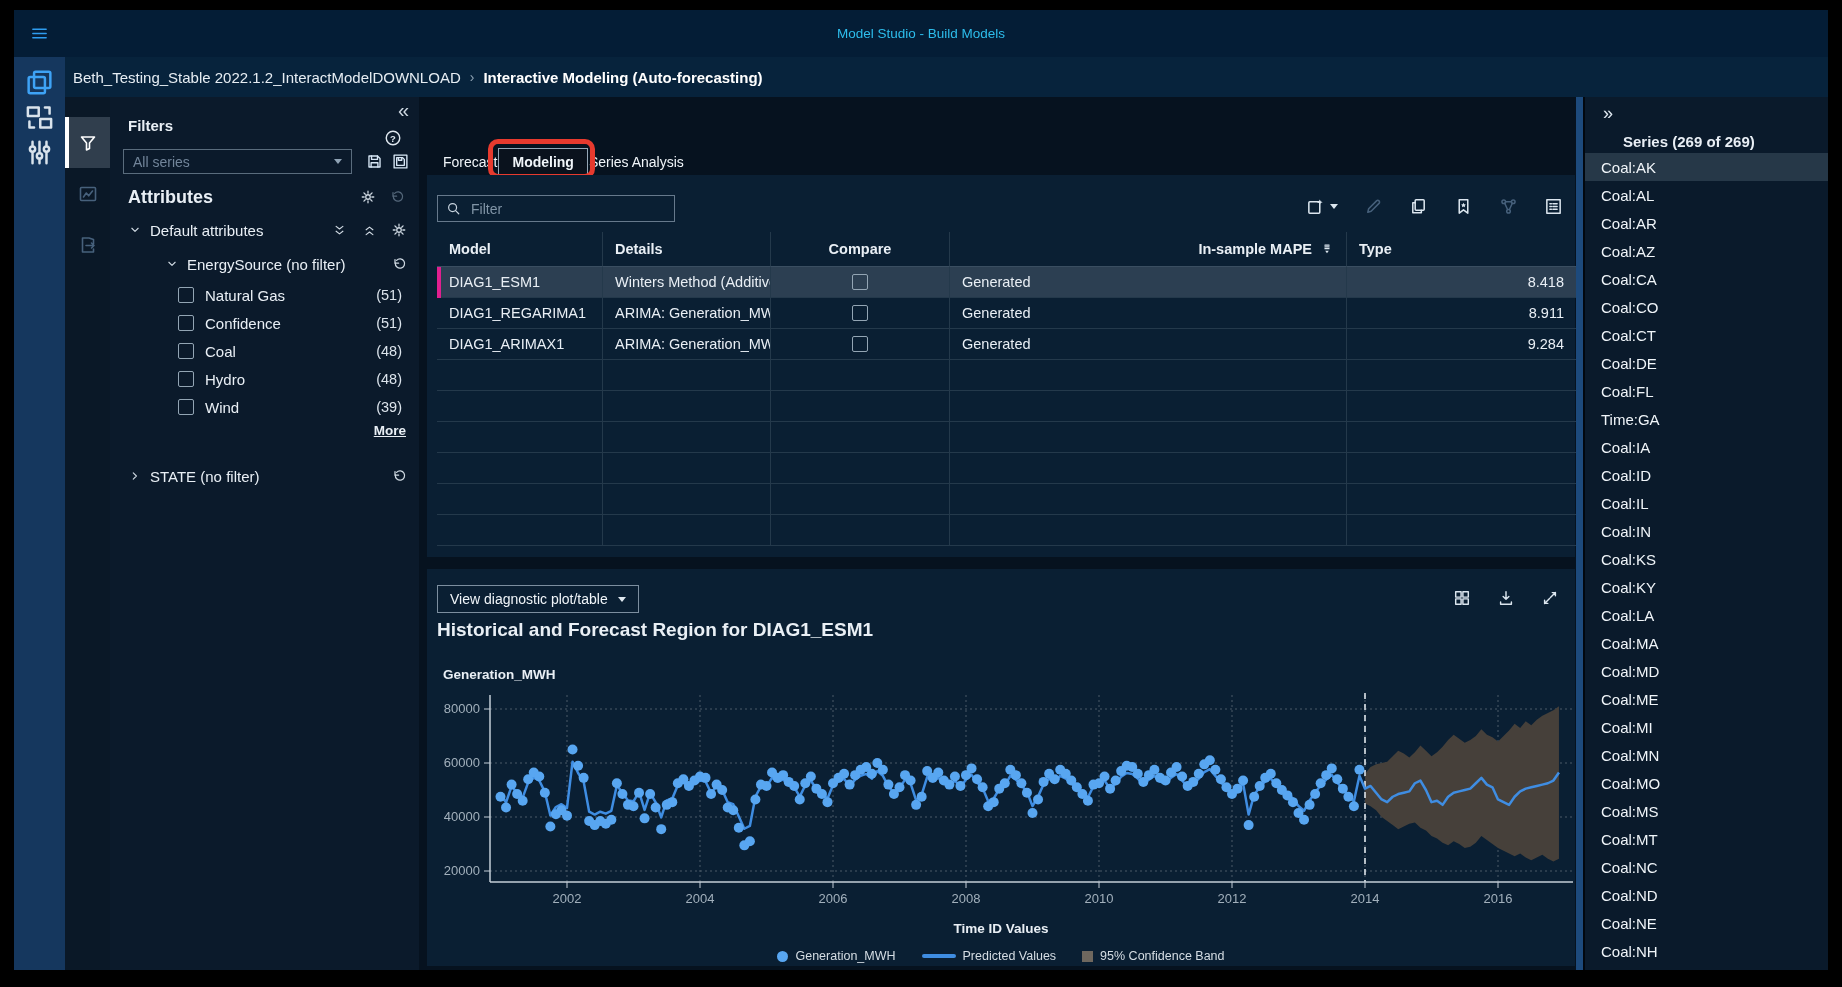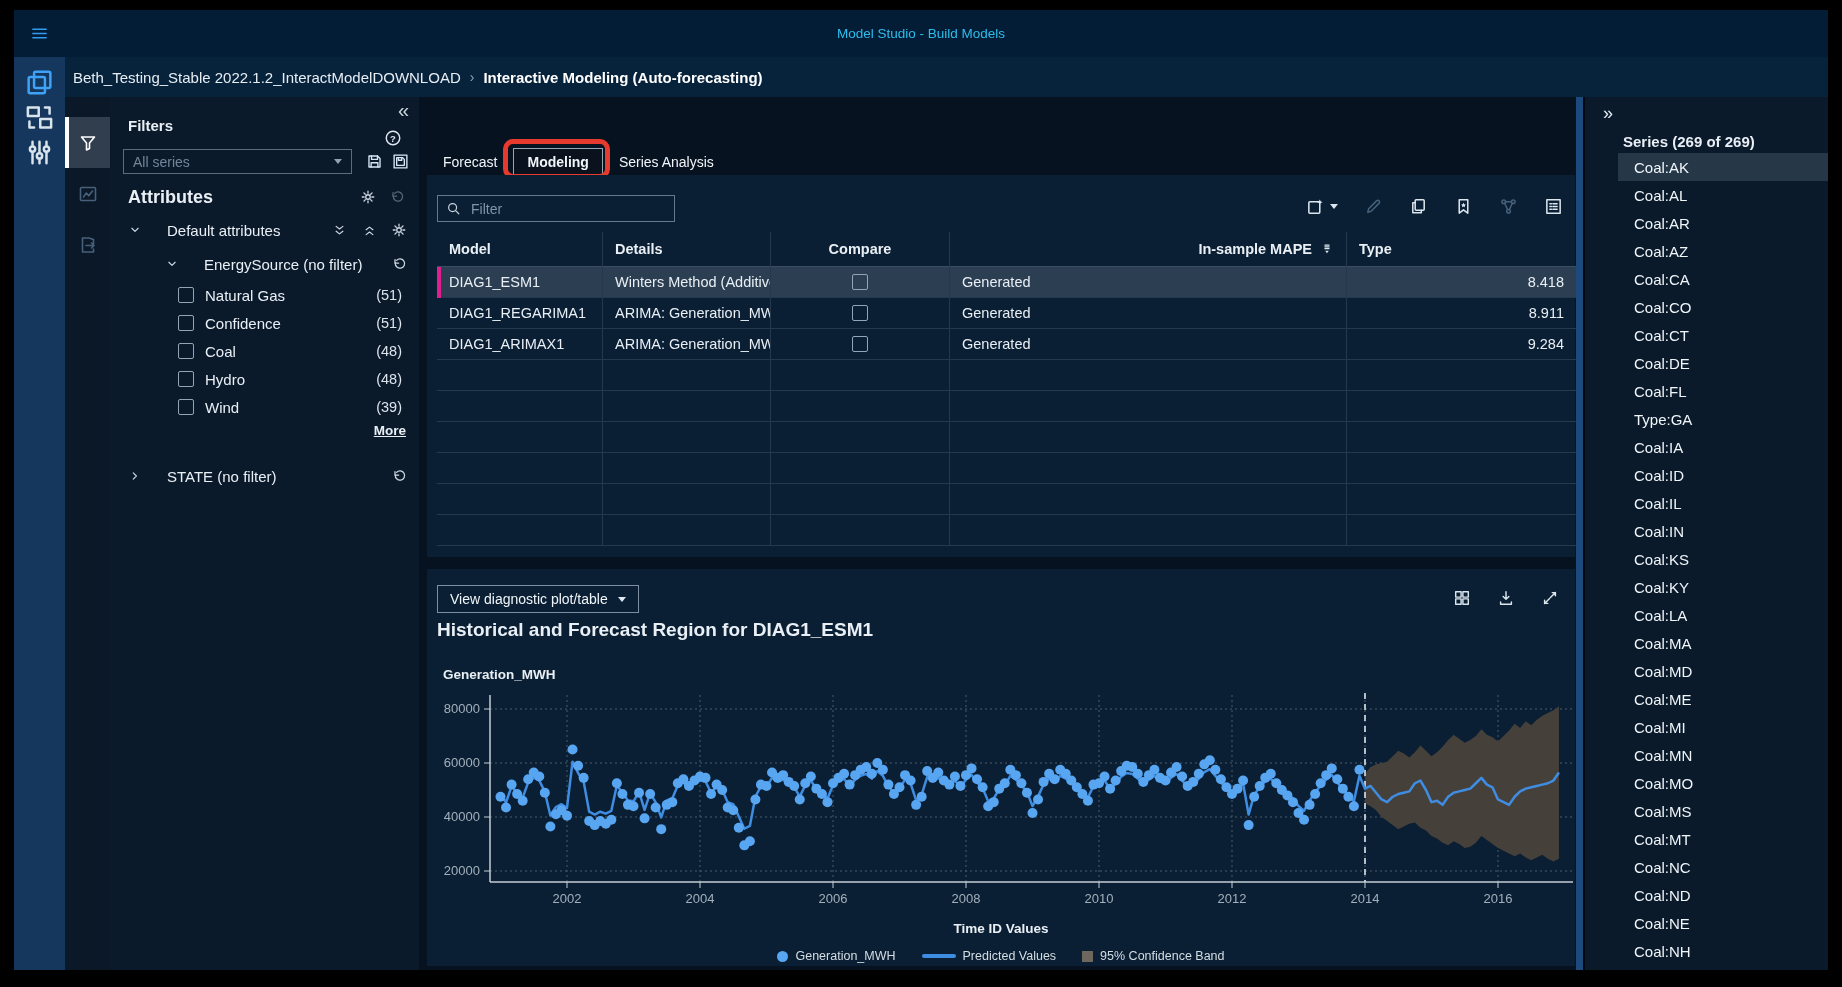--- a/index.html
+++ b/index.html
@@ -39,37 +39,37 @@
   .dd-text{flex:1;font-size:14px;color:#72859a}
   .dd-caret{width:0;height:0;border-left:4.5px solid transparent;border-right:4.5px solid transparent;
             border-top:5.5px solid #8fa3b5}
   .save1{position:absolute;left:256px;top:56px;width:17px;height:17px;color:#d8e7f6}
   .save2{position:absolute;left:282px;top:56px;width:17px;height:17px;color:#d8e7f6}
   .a-title{position:absolute;left:18px;top:90px;font-size:18px;font-weight:bold}
   .a-gear{position:absolute;left:250px;top:92px;width:16px;height:16px;color:#cfd9e2}
   .a-reset{position:absolute;left:279px;top:92px;width:16px;height:16px}
   .dim{color:#54677a}
   .tree{position:absolute;left:0;right:0;top:116px}
-  .row-def,.row-energy,.row-state{position:relative;display:flex;align-items:center;gap:25px;font-size:15px}
+  .row-def,.row-energy,.row-state{position:relative;display:flex;align-items:center;gap:8px;font-size:15px}
   .row-def{height:34px;padding-left:18px}
   .row-energy{height:34px;padding-left:55px}
   .row-state{height:30px;padding-left:18px;margin-top:18px}
   .t1{position:absolute;left:222px;width:15px;height:15px;color:#cfd9e2}
   .t2{position:absolute;left:252px;width:15px;height:15px;color:#cfd9e2}
   .t3{position:absolute;left:281px;width:16px;height:16px;color:#cfd9e2}
   .chev{width:14px;height:14px;color:#cfd9e2;flex:none}
   .attr-row{height:28px;display:flex;align-items:center;padding-left:68px;padding-right:17px;gap:11px;font-size:15px}
   .cb{width:16px;height:16px;border:1px solid #93a5b4;border-radius:2px;background:transparent;flex:none;cursor:pointer;box-sizing:border-box}
   .cnt{margin-left:auto;color:#dce4ec;font-size:14.5px}
   .more-row{height:22px;text-align:right;padding-right:13px}
   .more{font-size:13.5px;font-weight:bold;text-decoration:underline;cursor:pointer}
 
   
   .main{position:absolute;left:405px;top:87px;bottom:0;width:1164px;background:#06121f}
-  .tabs{position:absolute;left:24px;top:50px;height:30px;display:flex;align-items:center;gap:16px}
+  .tabs{position:absolute;left:24px;top:50px;height:30px;display:flex;align-items:center;gap:1px}
   .tab{font-size:14px;color:#f0f5f9;cursor:pointer}
   .tab-box{position:relative;padding:5px 13px;border:1px solid #95a7b7;background:#0a121d;font-weight:bold}
   .red-box{position:absolute;left:-11px;top:-10px;right:-8px;bottom:-4px;border:5px solid #e73a2e;border-radius:10px;pointer-events:none}
   .panel1{position:absolute;left:8px;top:78px;width:1148px;height:382px;background:#0a1f33}
   .search{position:absolute;left:10px;top:20px;width:238px;height:27px;border:1px solid #66798c;
           display:flex;align-items:center;gap:8px;padding:0 8px;box-sizing:border-box}
   .search .s{width:15px;height:15px;color:#c7d3de;flex:none}
   .search input{flex:1;min-width:0;background:transparent;border:none;outline:none;color:#e9eff5;font:14px "Liberation Sans",sans-serif}
   .search input::placeholder{color:#8094a6}
   .toolbar{position:absolute;right:12px;top:22px;display:flex;gap:26px;align-items:center}
@@ -106,21 +106,21 @@
   .leg-dot{width:11px;height:11px;border-radius:50%}
   .leg-line{width:34px;height:4px;border-radius:2px}
   .leg-sq{width:11px;height:11px}
   .scrollstrip{position:absolute;right:0;top:0;width:7px;height:100%;background:#1d4a7c}
 
   
   .series-panel{position:absolute;left:1569px;top:87px;right:0;bottom:0;background:#0a1a2b;border-left:2px solid #02080f;box-sizing:border-box}
   .expand{position:absolute;left:18px;top:6px;font-size:18px;color:#dfe8f0;cursor:pointer}
   .sp-title{position:absolute;left:38px;top:36px;font-size:15px;font-weight:bold}
   .series-list{position:absolute;left:0;right:0;top:56px;bottom:0;overflow:hidden}
-  .series-item{height:28px;display:flex;align-items:center;margin-left:33px;padding-left:16px;font-size:15px;color:#f0f5f9;cursor:pointer}
+  .series-item{height:28px;display:flex;align-items:center;padding-left:16px;font-size:15px;color:#f0f5f9;cursor:pointer}
   .series-item.sel{background:#263848}
 
   .icon{display:inline-block}
   .icon svg{width:100%;height:100%;display:block}
 </style>
 </head>
 <body>
 
 <div class="app">
 
@@ -718,21 +718,21 @@
     <div class="series-list" id="series-list">
         <div class="series-item sel">Coal:AK</div>
         <div class="series-item">Coal:AL</div>
         <div class="series-item">Coal:AR</div>
         <div class="series-item">Coal:AZ</div>
         <div class="series-item">Coal:CA</div>
         <div class="series-item">Coal:CO</div>
         <div class="series-item">Coal:CT</div>
         <div class="series-item">Coal:DE</div>
         <div class="series-item">Coal:FL</div>
-        <div class="series-item">Type:GA</div>
+        <div class="series-item">Time:GA</div>
         <div class="series-item">Coal:IA</div>
         <div class="series-item">Coal:ID</div>
         <div class="series-item">Coal:IL</div>
         <div class="series-item">Coal:IN</div>
         <div class="series-item">Coal:KS</div>
         <div class="series-item">Coal:KY</div>
         <div class="series-item">Coal:LA</div>
         <div class="series-item">Coal:MA</div>
         <div class="series-item">Coal:MD</div>
         <div class="series-item">Coal:ME</div>

